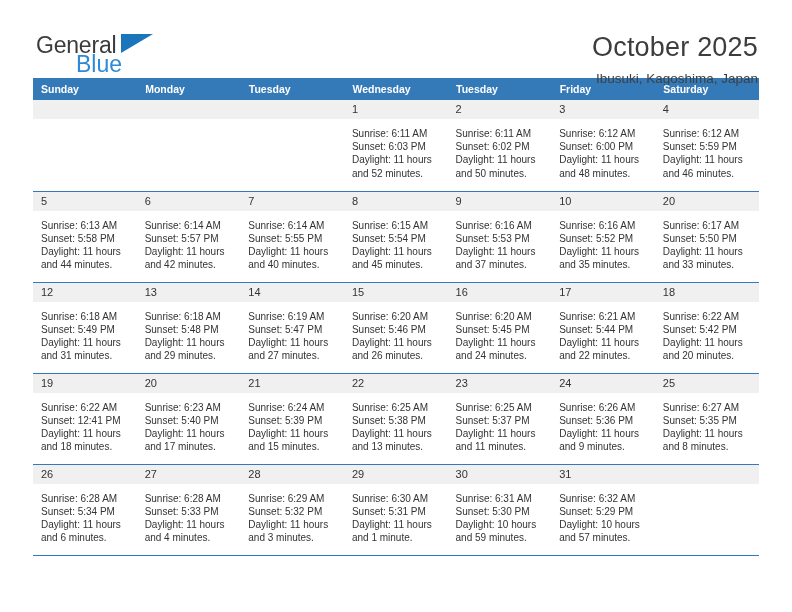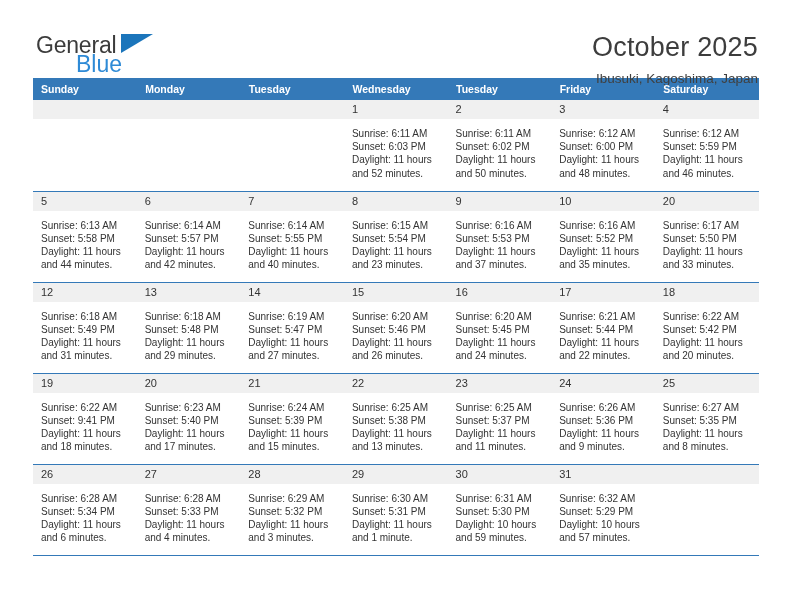--- a/index.html
+++ b/index.html
@@ -289,21 +289,21 @@
               </div>
             </div>
           </td>
           <td>
             <div class="cell">
               <div class="cell-num">8</div>
               <div class="cell-body">
                 <div>Sunrise: 6:15 AM</div>
                 <div>Sunset: 5:54 PM</div>
                 <div>Daylight: 11 hours</div>
-                <div>and 23 minutes.</div>
+                <div>and 45 minutes.</div>
               </div>
             </div>
           </td>
           <td>
             <div class="cell">
               <div class="cell-num">9</div>
               <div class="cell-body">
                 <div>Sunrise: 6:16 AM</div>
                 <div>Sunset: 5:53 PM</div>
                 <div>Daylight: 11 hours</div>
@@ -412,21 +412,21 @@
               </div>
             </div>
           </td>
         </tr>
         <tr class="week-row">
           <td>
             <div class="cell">
               <div class="cell-num">19</div>
               <div class="cell-body">
                 <div>Sunrise: 6:22 AM</div>
-                <div>Sunset: 9:41 PM</div>
+                <div>Sunset: 12:41 PM</div>
                 <div>Daylight: 11 hours</div>
                 <div>and 18 minutes.</div>
               </div>
             </div>
           </td>
           <td>
             <div class="cell">
               <div class="cell-num">20</div>
               <div class="cell-body">
                 <div>Sunrise: 6:23 AM</div>

